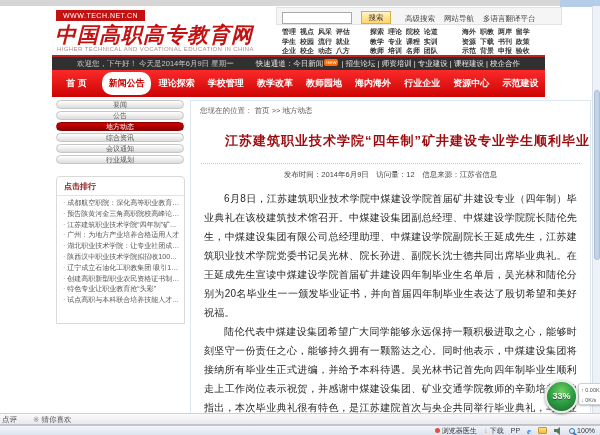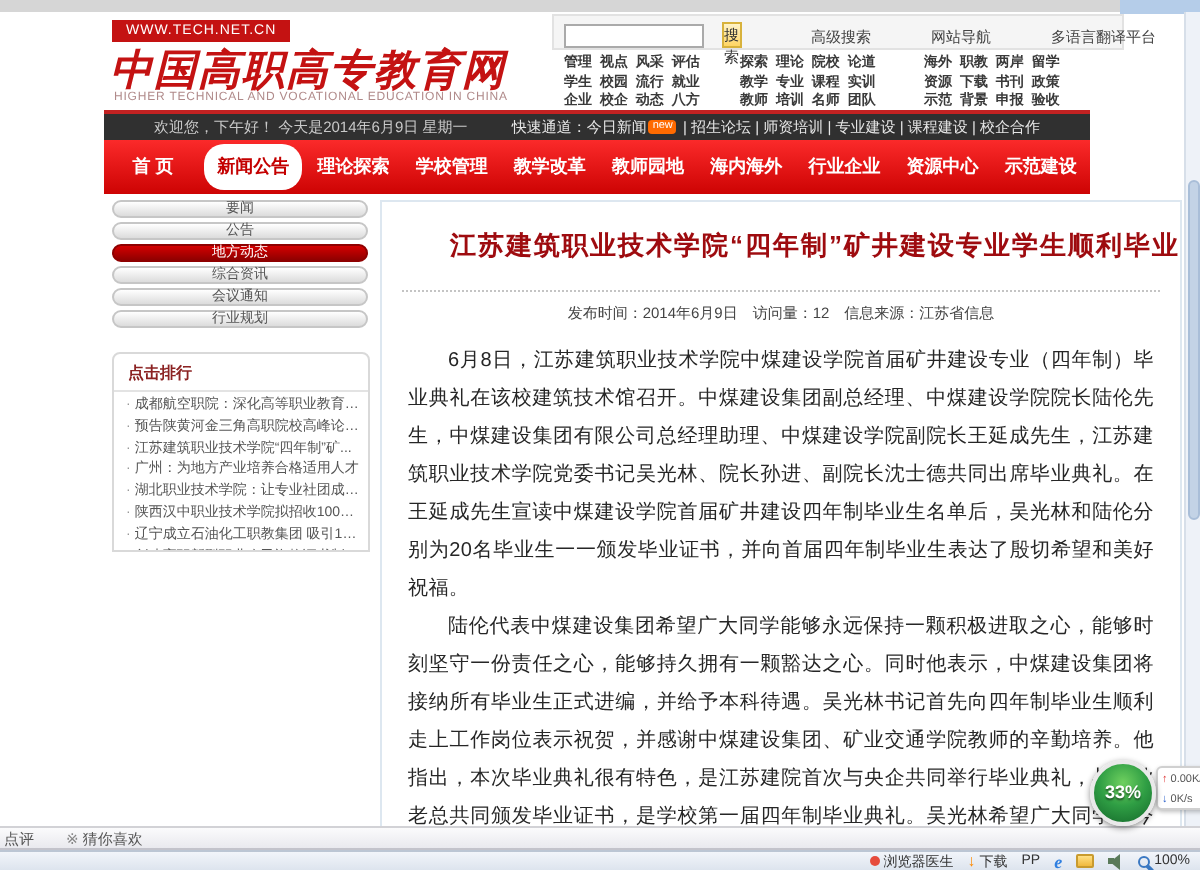--- a/index.html
+++ b/index.html
@@ -19,21 +19,21 @@
   .logo { position:absolute; left:55px; top:21px; font-size:21px; font-weight:bold; font-style:italic;
     color:#c41212; font-family:"DejaVu Serif","Liberation Serif",serif; letter-spacing:1px; white-space:nowrap; }
   .logo-sub { position:absolute; left:57px; top:46px; font-size:6px; color:#b08a8a; letter-spacing:.4px; }
 
   .search-band { position:absolute; left:276px; top:7px; width:286px; height:18px;
     background:#f5f5f5; border:1px solid #e2e2e2; display:flex; align-items:flex-end; padding:0 5px; }
   .search-input { width:70px; height:12px; border:1px solid #aaa; background:#fff; font-size:7px; }
   .search-btn { margin-left:9px; width:30px; height:13px; font-size:7.5px; line-height:11px;
     background:linear-gradient(#fff3c8,#ffd564); border:1px solid #d8b23c; color:#333; cursor:pointer; }
   .search-links { margin-left:14px; display:flex; gap:9px; font-size:7.5px; color:#444; white-space:nowrap; }
-  .search-links span { cursor:pointer;margin-left:21px; }
+  .search-links span { cursor:pointer; }
 
   .qcol { position:absolute; top:27px; font-size:7px; font-weight:bold; color:#3a3a3a;
     line-height:9.5px; word-spacing:2px; white-space:nowrap; }
   .qcol.c1 { left:282px; } .qcol.c2 { left:370px; } .qcol.c3 { left:462px; }
   .qcol div { cursor:pointer; }
 
   .red-rule { position:absolute; left:52px; top:55px; width:493px; height:2px; background:#c22222; }
 
   
   .welcome { position:absolute; left:52px; top:57px; width:493px; height:29px; background:#303030;
@@ -49,21 +49,21 @@
   .nav-item { flex:1; text-align:center; color:#fff; font-size:9px; font-weight:bold;
     line-height:27px; cursor:pointer; white-space:nowrap; }
   .nav-item.active { background:#fff; color:#c40000; margin:2px 1px; line-height:23px; border-radius:10px; }
 
   
   .pill { position:absolute; left:56px; width:128px; height:9px; border-radius:9px;
     background:linear-gradient(#ffffff,#dcdcdc); border:1px solid #c6c6c6; color:#555;
     font-size:7px; line-height:8px; text-align:center; cursor:pointer; }
   .pill.active { background:linear-gradient(#d40000,#8f0000); border-color:#8f0000; color:#fff; }
 
-  .rank-box { position:absolute; left:56px; top:176px; width:129px; height:100px;
+  .rank-box { position:absolute; left:56px; top:176px; width:129px; height:148px;
     border:1px solid #d9d9d9; border-radius:4px 4px 0 0; background:#fff; overflow:hidden; }
   .rank-title { font-size:8px; font-weight:bold; color:#8b2222; padding:4px 7px 3px;
     border-bottom:1px solid #e3e3e3; }
   .rank-list { list-style:none; padding:2px 4px 0 6px; }
   .rank-list li { font-size:7px; color:#555; line-height:10.8px; white-space:nowrap;
     overflow:hidden; text-overflow:ellipsis; cursor:pointer; }
   .rank-list li .b { color:#999; margin-right:2px; }
 
   
   .article { position:absolute; left:190px; top:100px; width:401px; height:315px;
@@ -202,20 +202,24 @@
     <li><span class="b">·</span><span>湖北职业技术学院：让专业社团成为...</span></li>
     <li><span class="b">·</span><span>陕西汉中职业技术学院拟招收100名...</span></li>
     <li><span class="b">·</span><span>辽宁成立石油化工职教集团 吸引132...</span></li>
     <li><span class="b">·</span><span>创建高职新型职业农民资格证书制度...</span></li>
     <li><span class="b">·</span><span>特色专业让职业教育抢“头彩”</span></li>
     <li><span class="b">·</span><span>试点高职与本科联合培养技能人才...</span></li>
   </ul>
 </div>
 
 <div class="article">
+  <div class="crumbs">
+    <span>您现在的位置：</span>
+    <span class="path">首页 &gt;&gt; 地方动态</span>
+  </div>
   <div class="a-title">江苏建筑职业技术学院“四年制”矿井建设专业学生顺利毕业</div>
   <div class="a-dotted"></div>
   <div class="a-meta">发布时间：2014年6月9日　访问量：12　信息来源：江苏省信息</div>
   <div class="a-body">
     <p>6月8日，江苏建筑职业技术学院中煤建设学院首届矿井建设专业（四年制）毕业典礼在该校建筑技术馆召开。中煤建设集团副总经理、中煤建设学院院长陆伦先生，中煤建设集团有限公司总经理助理、中煤建设学院副院长王延成先生，江苏建筑职业技术学院党委书记吴光林、院长孙进、副院长沈士德共同出席毕业典礼。在王延成先生宣读中煤建设学院首届矿井建设四年制毕业生名单后，吴光林和陆伦分别为20名毕业生一一颁发毕业证书，并向首届四年制毕业生表达了殷切希望和美好祝福。</p>
     <p>陆伦代表中煤建设集团希望广大同学能够永远保持一颗积极进取之心，能够时刻坚守一份责任之心，能够持久拥有一颗豁达之心。同时他表示，中煤建设集团将接纳所有毕业生正式进编，并给予本科待遇。吴光林书记首先向四年制毕业生顺利走上工作岗位表示祝贺，并感谢中煤建设集团、矿业交通学院教师的辛勤培养。他指出，本次毕业典礼很有特色，是江苏建院首次与央企共同举行毕业典礼，与企业老总共同颁发毕业证书，是学校第一届四年制毕业典礼。吴光林希望广大同学在今后的工作中要坚守做人做事讲担当——对工作的担当，对单位的担当，对领导的分担和分忧。希望广大同学通过自身的努力成为未来所在行业的技术、管理带头人，为促进全国煤矿行业技术水平再迈新台阶做出自己的贡献。院长孙进代表学校党政对同学们寄语三点希望，一是希望同学们牢记社会责任，成为对社会有用的人。二是希望同学们尽快转变角色，成为中煤建设集团的技术骨干。三是希望同学们时时关注母校，早日成为江苏建院的骄傲。同时表示，学校会一如既往地重视与中煤建设集团在各方面的合作，重视中煤建设学院的健康发展，按照校企双方的约定和承诺，把中煤建设学院建设好、管理好、利用好，使中</p>
   </div>
 </div>
 
 <div class="scrollbar">

